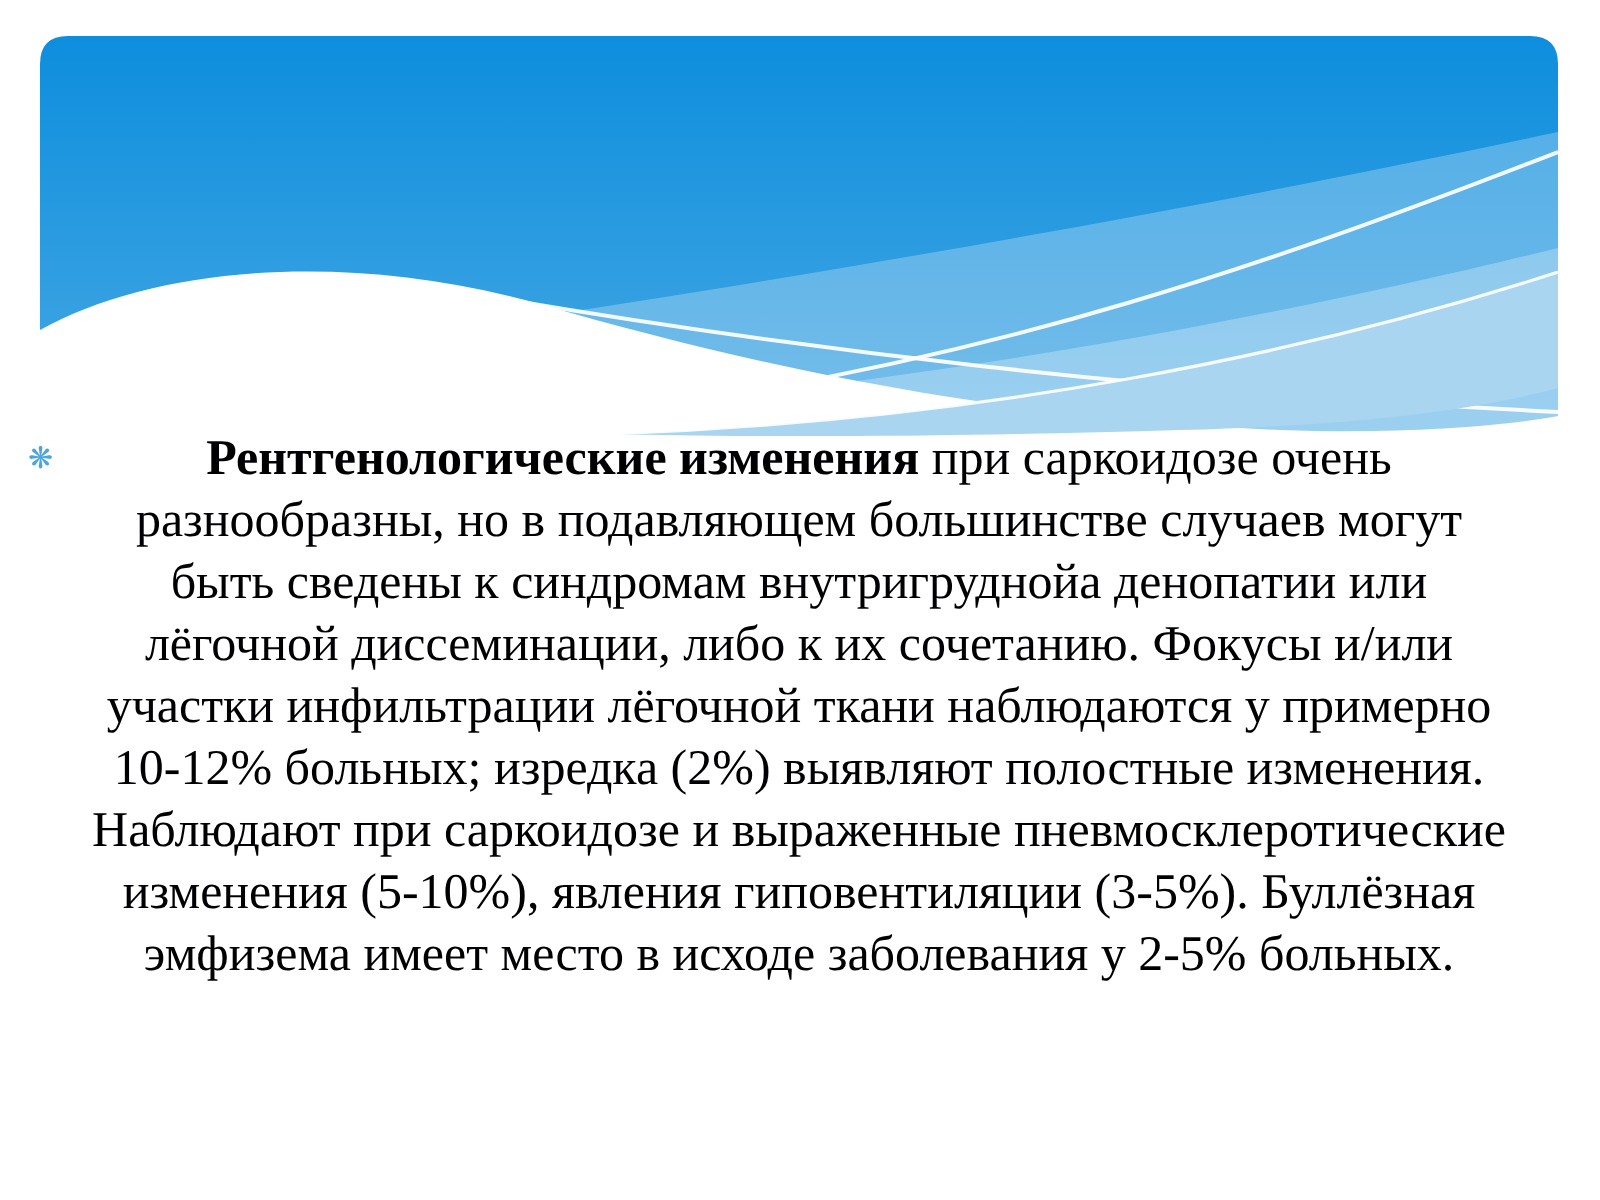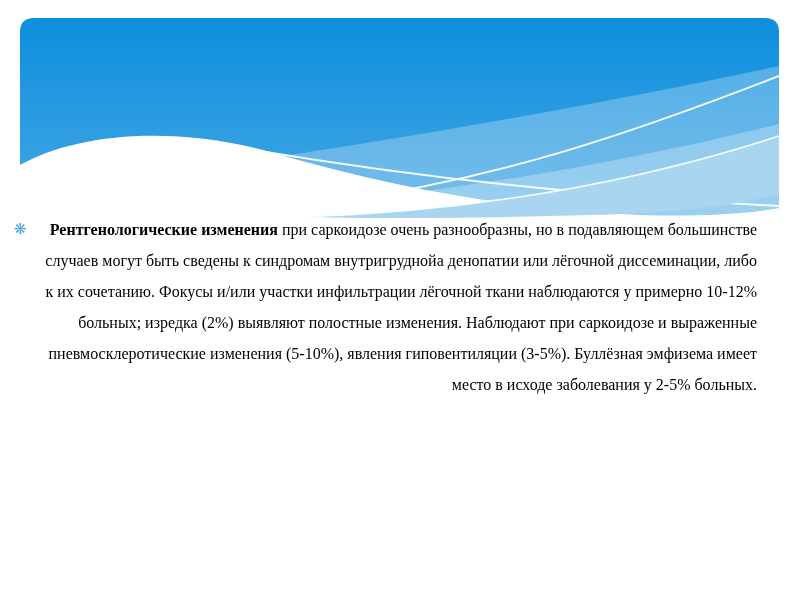--- a/index.html
+++ b/index.html
@@ -40,25 +40,25 @@
     font-family: "DejaVu Sans", sans-serif;
     font-size: 15px;
     line-height: 31px;
     color: #4ba6dd;
     text-align: left;
     padding-left: 2px;
     user-select: none;
   }
   .bullet-text {
     flex: 1 1 auto;
-    font-size: 16px;
+    font-size: 25px;
     line-height: 31px;
     color: #000003;
     letter-spacing: 0px;
-    text-align: right;
+    text-align: center;
   }
   .bullet-text .lead-bold {
     font-weight: 700;
   }
 </style>
 </head>
 <body>
 
 <div class="slide">
 

